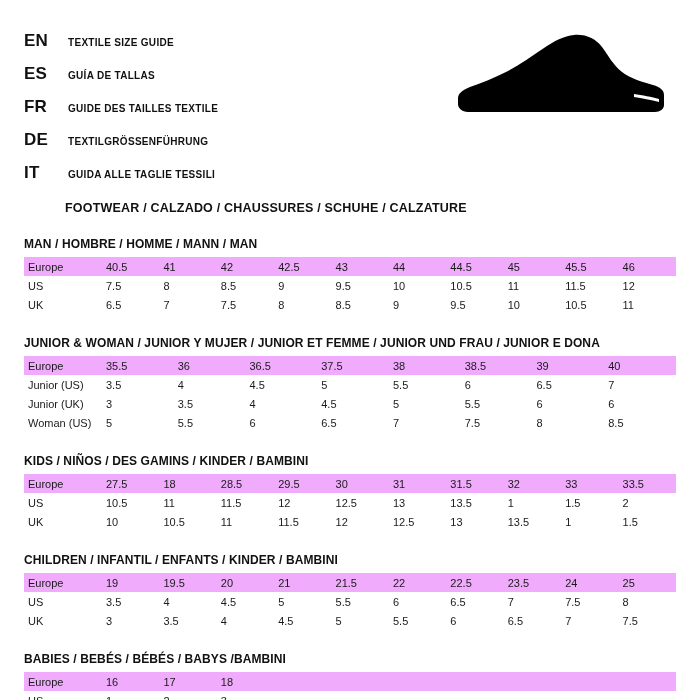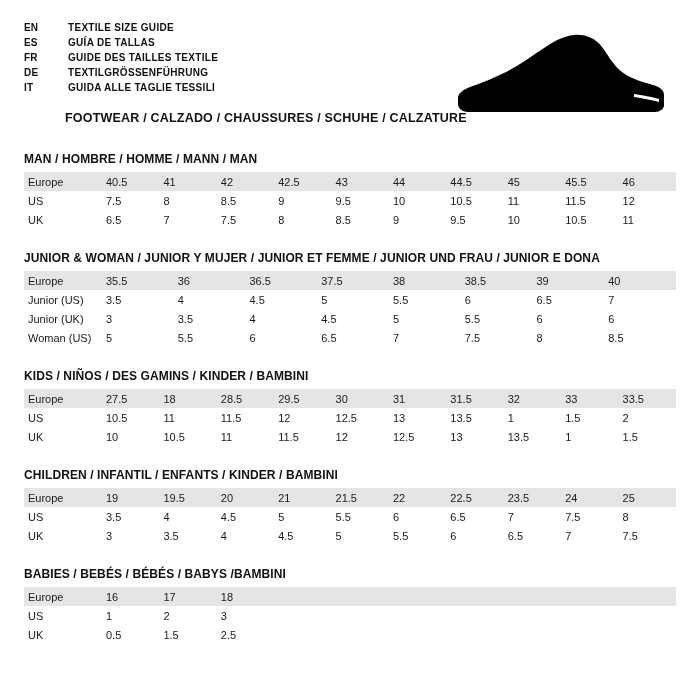--- a/index.html
+++ b/index.html
@@ -31,24 +31,25 @@
     display: block;
   }
   .lang-row {
     display: flex;
     align-items: baseline;
     margin-bottom: 4px;
   }
   .lang-code {
     width: 44px;
     flex: 0 0 44px;
-    font-size: 10px;
+    font-size: 17px;
     font-weight: bold;
     letter-spacing: 0.2px;
     color: #111;
+    margin-top: 9px;
   }
   .lang-title {
     font-size: 10px;
     font-weight: bold;
     letter-spacing: 0.3px;
     color: #111;
     text-transform: uppercase;
   }
   .shoe-wrap {
     position: absolute;
@@ -87,21 +88,21 @@
   }
   table.size-table td {
     font-size: 11px;
     color: #1a1a1a;
     height: 19px;
     padding: 0 0 0 4px;
     vertical-align: middle;
     white-space: nowrap;
   }
   table.size-table tr.shaded td {
-    background: #e5e5e5;
+    background: #f0abfc;
   }
   table.size-table td.label {
     padding-left: 4px;
     text-align: left;
   }
   table.size-table td.val {
     text-align: left;
   }
   .tbl-man td:first-child,
   .tbl-kids td:first-child,

